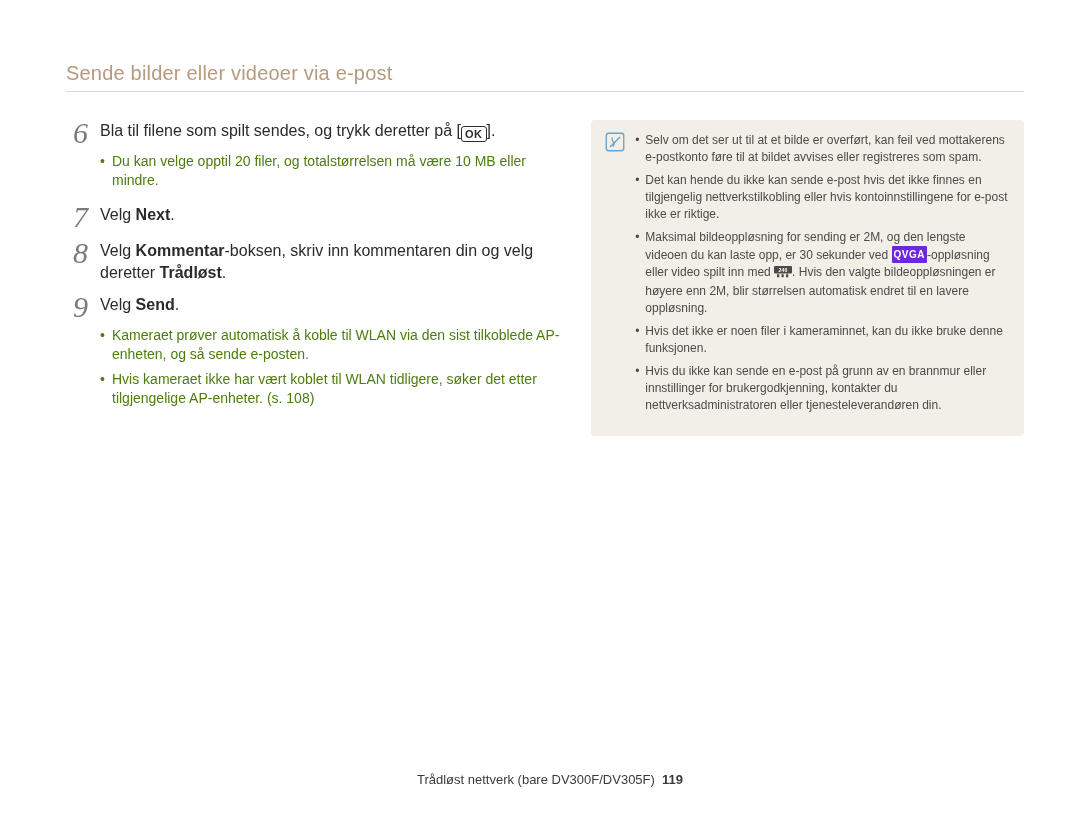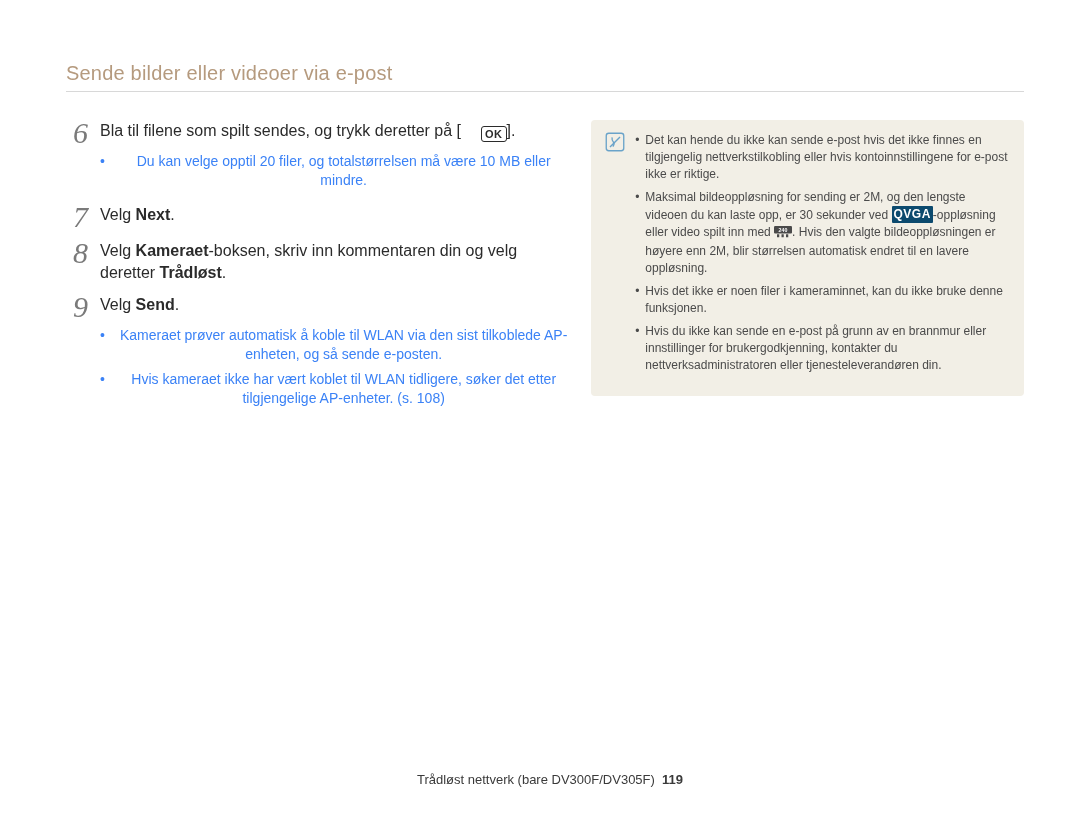--- a/index.html
+++ b/index.html
@@ -9,32 +9,32 @@
   .rule { border: none; border-top: 1px solid #d8d8d8; margin-top: 6px; }
   .two-col { display: flex; gap: 16px; margin-top: 28px; align-items: flex-start; }
   .left { width: 518px; }
   .right { width: 440px; }
 
   .step { display: flex; align-items: flex-start; gap: 12px; margin-bottom: 6px; }
   .step-num { font-family: "Times New Roman", Times, serif; font-style: italic; font-size: 30px; color: #7a7a7a; min-width: 22px; text-align: right; line-height: 26px; }
   .step-body { font-size: 16px; line-height: 22px; color: #2b2b2b; }
   .step-body b { font-weight: 700; }
   .sub { list-style: none; padding-left: 34px; margin-top: 6px; margin-bottom: 14px; }
-  .sub li { position: relative; font-size: 14px; line-height: 19px; color: #3b82f6; margin-bottom: 6px; padding-left: 12px; text-align: center; }
+  .sub li { position: relative; font-size: 14px; line-height: 19px; color: #4d7c0f; margin-bottom: 6px; padding-left: 12px; }
   .sub li::before { content: "•"; position: absolute; left: 0; top: 0; }
 
-  .ok-icon { display: inline-flex; align-items: center; justify-content: center; border: 1.6px solid #2b2b2b; border-radius: 3px; padding: 0 3px; height: 16px; font-size: 11px; font-weight: 700; vertical-align: -2px; letter-spacing: 0.5px; margin-left: 20px; }
+  .ok-icon { display: inline-flex; align-items: center; justify-content: center; border: 1.6px solid #2b2b2b; border-radius: 3px; padding: 0 3px; height: 16px; font-size: 11px; font-weight: 700; vertical-align: -2px; letter-spacing: 0.5px; }
 
   .notebox { background: #f2efe6; border-radius: 4px; padding: 12px 14px 16px 14px; display: flex; gap: 10px; }
   .note-icon { flex: 0 0 20px; }
   .note-icon svg { width: 20px; height: 20px; }
   .note-list { list-style: none; font-size: 12px; line-height: 17px; color: #4a4a4a; }
   .note-list li { position: relative; padding-left: 10px; margin-bottom: 6px; }
   .note-list li::before { content: "•"; position: absolute; left: 0; top: 0; }
-  .qvga { display: inline-block; font-size: 12px; font-weight: 700; letter-spacing: 0.5px; background: #0c4a6e; color: #fff; padding: 0 2px; border-radius: 1px; vertical-align: 1px; }
+  .qvga { display: inline-block; font-size: 10px; font-weight: 700; letter-spacing: 0.5px; background: #6d28d9; color: #fff; padding: 0 2px; border-radius: 1px; vertical-align: 1px; }
   .badge240 { display: inline-block; vertical-align: -2px; }
   .badge240 svg { width: 18px; height: 12px; }
   .menu-icon { display: inline-block; font-weight: 700; font-size: 11px; letter-spacing: 0.5px; vertical-align: 0; }
 
   .footer { position: absolute; left: 0; right: 0; bottom: 28px; text-align: center; font-size: 13px; color: #3a3a3a; margin-left: 20px; }
   .footer b { font-weight: 700; }
 </style>
 </head>
 <body>
 
@@ -58,21 +58,21 @@
       <div class="step">
         <div class="step-num">7</div>
         <div class="step-body">
           <span>Velg </span><b>Next</b><span>.</span>
         </div>
       </div>
 
       <div class="step" style="margin-top:10px;">
         <div class="step-num">8</div>
         <div class="step-body">
-          <span>Velg </span><b>Kameraet</b><span>-boksen, skriv inn kommentaren din og velg deretter </span><b>Trådløst</b><span>.</span>
+          <span>Velg </span><b>Kommentar</b><span>-boksen, skriv inn kommentaren din og velg deretter </span><b>Trådløst</b><span>.</span>
         </div>
       </div>
 
       <div class="step" style="margin-top:10px;">
         <div class="step-num">9</div>
         <div class="step-body">
           <span>Velg </span><b>Send</b><span>.</span>
         </div>
       </div>
       <ul class="sub">
@@ -86,20 +86,21 @@
       <div class="notebox">
         <div class="note-icon">
           <svg viewBox="0 0 24 24" fill="none">
               <rect x="1.5" y="1.5" width="21" height="21" rx="3" stroke="#6aa3c9" stroke-width="1.6"></rect>
               <path d="M6 18 L18 6" stroke="#6aa3c9" stroke-width="1.6"></path>
               <path d="M8.5 6.5 C8.5 6.5 8 10 10 12 C12 14 9.5 17.5 9.5 17.5" stroke="#6aa3c9" stroke-width="1.6" fill="none"></path>
               <path d="M14.5 6.5 C14.5 6.5 14 10 16 12 C18 14 15.5 17.5 15.5 17.5" stroke="#6aa3c9" stroke-width="1.6" fill="none" opacity="0.0"></path>
             </svg>
         </div>
         <ul class="note-list">
+          <li>Selv om det ser ut til at et bilde er overført, kan feil ved mottakerens e-postkonto føre til at bildet avvises eller registreres som spam.</li>
           <li>Det kan hende du ikke kan sende e-post hvis det ikke finnes en tilgjengelig nettverkstilkobling eller hvis kontoinnstillingene for e-post ikke er riktige.</li>
           <li>
             <span>Maksimal bildeoppløsning for sending er 2M, og den lengste videoen du kan laste opp, er 30 sekunder ved </span><span class="qvga">QVGA</span><span>-oppløsning eller video spilt inn med </span><span class="badge240"><svg viewBox="0 0 24 16">
                   <rect x="0" y="0" width="24" height="10" rx="1.5" fill="#4a4a4a"></rect>
                   <text x="12" y="8" text-anchor="middle" font-size="7" font-weight="700" fill="#fff" font-family="Arial">240</text>
                   <rect x="4" y="11" width="3" height="4" fill="#4a4a4a"></rect>
                   <rect x="10" y="11" width="3" height="4" fill="#4a4a4a"></rect>
                   <rect x="16" y="11" width="3" height="4" fill="#4a4a4a"></rect>
                 </svg></span><span>. Hvis den valgte bildeoppløsningen er høyere enn 2M, blir størrelsen automatisk endret til en lavere oppløsning.</span>
           </li>

